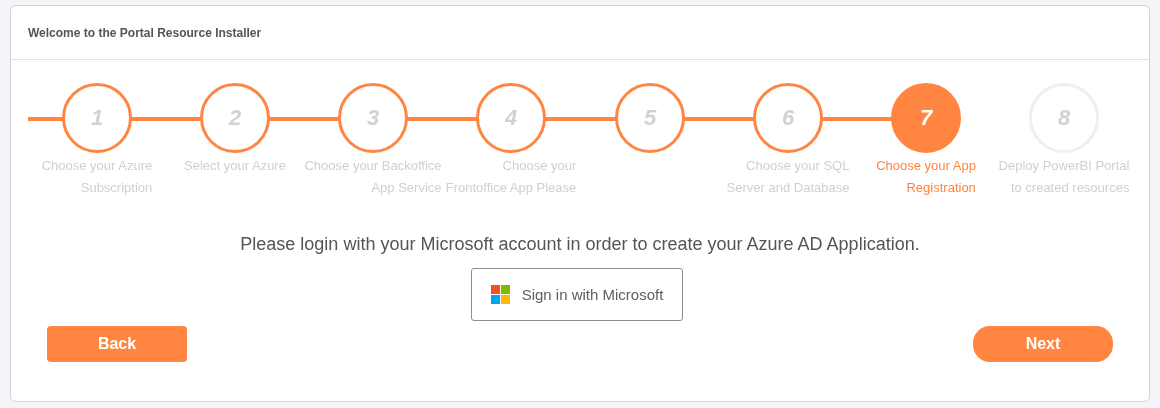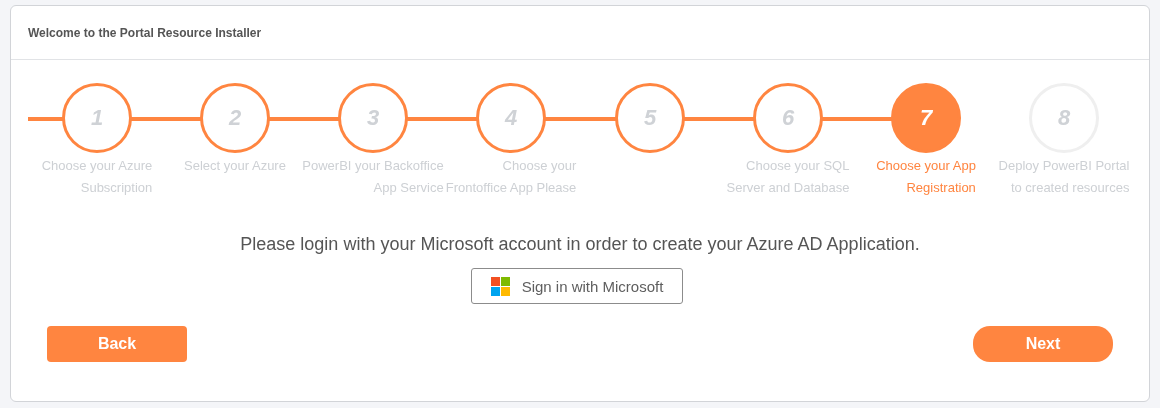--- a/index.html
+++ b/index.html
@@ -32,21 +32,21 @@
     .step.pending .circle { border-color: #efefef; color: #cfd2d6; }
     .step-label {
       margin-top: 2px; font-size: 13px; line-height: 22px; color: #cdd0d4; text-align: right; white-space: nowrap;
     }
     .step.active .step-label { color: #ff8540; }
     .login-text {
       position: absolute; top: 228px; left: 0; width: 100%; text-align: center;
       font-size: 18px; color: #555;
     }
     .ms-btn {
-      position: absolute; left: 460px; top: 262px; width: 212px; height: 36px;
+      position: absolute; left: 460px; top: 262px; width: 212px; height: 53px;
       border: 1px solid #8c8c8c; border-radius: 3px; background: #fff;
       display: flex; align-items: center; justify-content: center; gap: 12px; cursor: pointer;
     }
     .ms-logo { display: grid; grid-template-columns: 9px 9px; grid-template-rows: 9px 9px; gap: 1px; }
     .ms-logo span { display: block; }
     .ms-label { font-size: 15px; color: #5e5e5e; }
     .nav-btn {
       position: absolute; top: 320px; width: 140px; height: 36px; border-radius: 4px;
       background: #ff8540; color: #fff; font-size: 16px; font-weight: bold;
       display: flex; align-items: center; justify-content: center; cursor: pointer; border: none;
@@ -72,21 +72,21 @@
     </div>
     <div class="step" style="left:224px;">
       <div class="circle">2</div>
       <div class="step-label">
         <div>Select your Azure</div>
       </div>
     </div>
     <div class="step" style="left:362px;">
       <div class="circle">3</div>
       <div class="step-label">
-        <div>PowerBI your Backoffice</div>
+        <div>Choose your Backoffice</div>
         <div>App Service</div>
       </div>
     </div>
     <div class="step" style="left:500px;">
       <div class="circle">4</div>
       <div class="step-label">
         <div>Choose your</div>
         <div>Frontoffice App Please</div>
       </div>
     </div>

